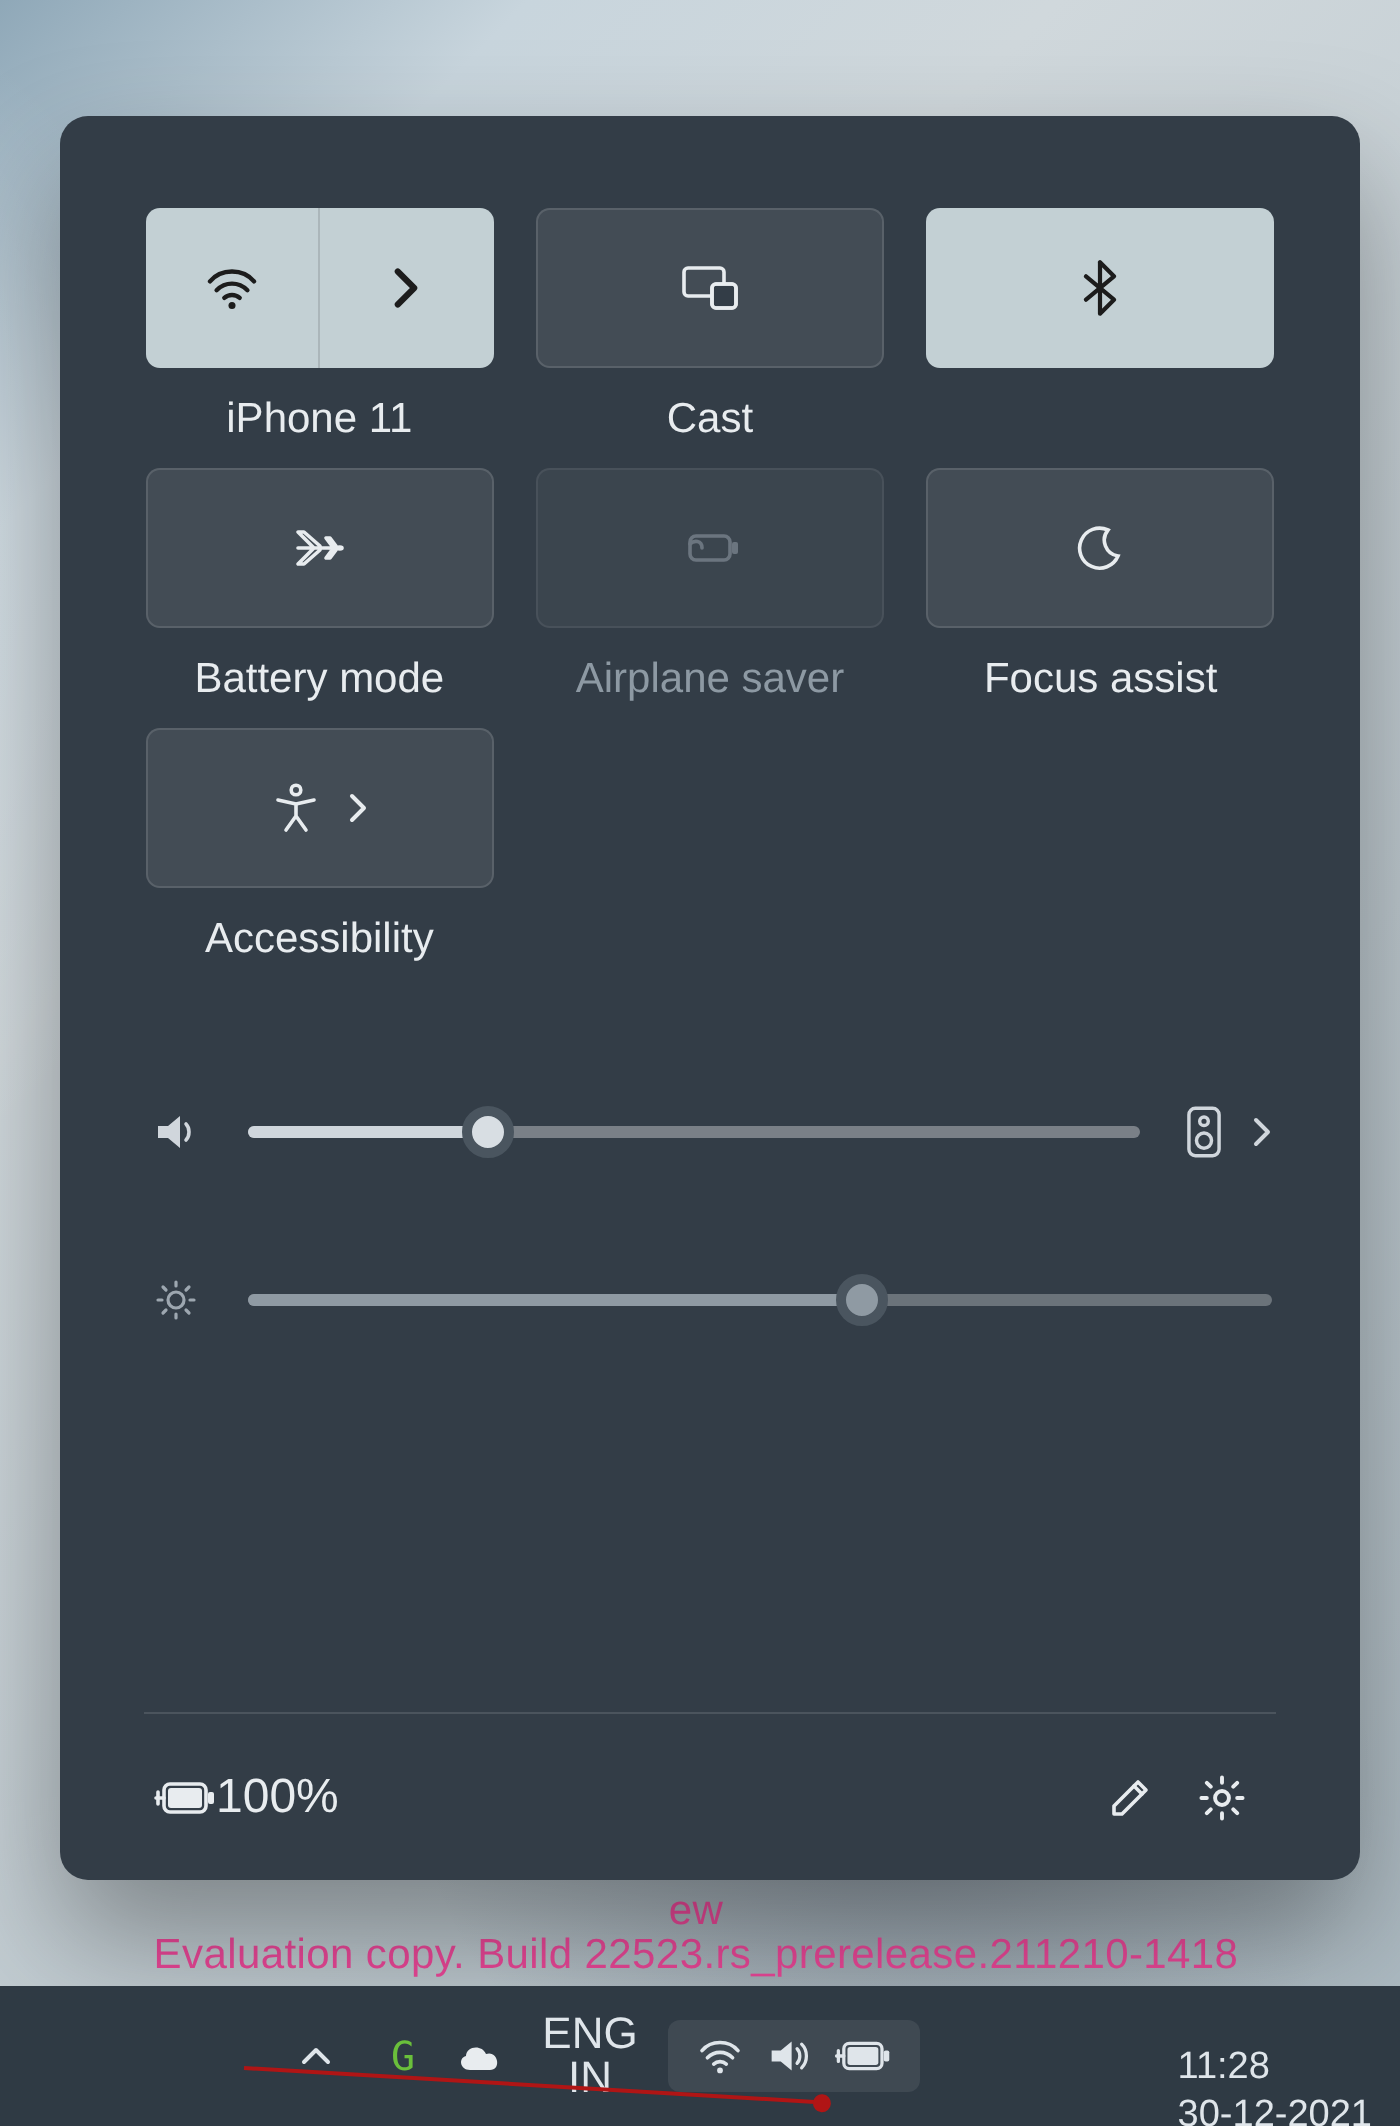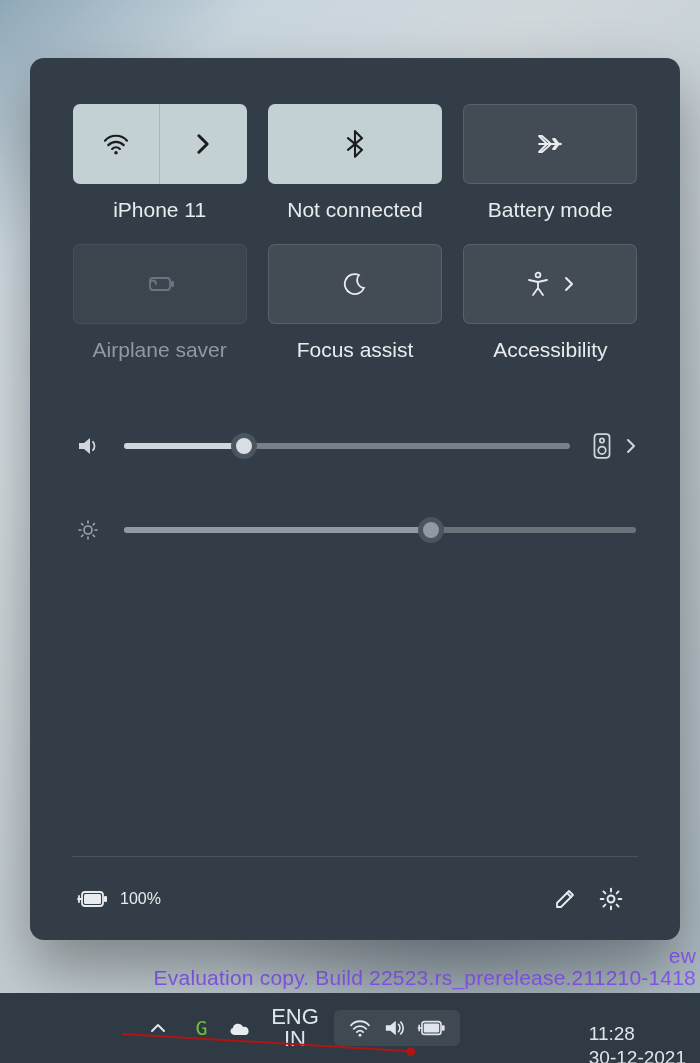--- a/index.html
+++ b/index.html
@@ -26,21 +26,21 @@
     background: #333d47;
     border-radius: 14px;
     box-shadow: 0 28px 60px rgba(0,0,0,.35);
     padding: 46px 42px 0;
     z-index: 5;
     display: flex; flex-direction: column;
   }
   .tiles {
     display: grid;
     grid-template-columns: repeat(3, 1fr);
-    gap: 22px 20px;
+    gap: 12px 20px;
   }
   .tile-wrap { display:flex; flex-direction:column; align-items:center; }
   .tile {
     width: 174px; height: 80px;
     border-radius: 7px;
     background: rgba(255,255,255,.08);
     border: 1px solid rgba(255,255,255,.12);
     display:flex; align-items:center; justify-content:center;
     cursor:pointer;
     color:#e8ecef;
@@ -71,29 +71,29 @@
     transform:translate(-50%,-50%);
   }
   .trail-group { display:flex; align-items:center; gap:14px; color:#d0d6dc; }
 
   
   .panel-bottom {
     margin-top:auto; height:84px;
     border-top:1px solid rgba(255,255,255,.12);
     display:flex; align-items:center; padding:0 4px;
   }
-  .batt { display:flex; align-items:center; gap:12px; font-size:16px; color:#e8ecef; }
+  .batt { display:flex; align-items:center; font-size:24px; color:#e8ecef; }
   .spacer { flex:1; }
   .bottom-icon { width:46px; height:46px; display:flex; align-items:center; justify-content:center; border-radius:6px; cursor:pointer; color:#e8ecef; }
 
   
   .watermark {
     position:absolute; right:0; bottom:74px;
-    color:#8b5cf6; font-size:21px; letter-spacing:.2px;
-    z-index:2; text-align:right; line-height:22px;
+    color:#ec4899; font-size:21px; letter-spacing:.2px;
+    z-index:2; text-align:center; line-height:22px;
     width:700px; padding-right:4px;margin-top:16px;
   }
 
   
   .taskbar {
     position:absolute; left:0; right:0; bottom:0; height:70px;
     background:#2f3a44;
     display:flex; align-items:center;
     color:#dfe5ea; z-index:10;
     padding-left:150px;
@@ -141,30 +141,41 @@
           <span>
             <svg width="14" height="22" viewBox="0 0 10 16" fill="none" stroke="#1c1c1c" stroke-width="2.2" stroke-linecap="round" stroke-linejoin="round">
                 <path d="M2 2 L8 8 L2 14"></path>
               </svg>
           </span>
         </div>
       </div>
       <div class="tile-label">iPhone 11</div>
     </div>
 
+    <div class="tile-wrap">
+      <div class="tile">
+        <span>
+          <svg width="30" height="24" viewBox="0 0 30 24" fill="none" stroke="#e8ecef" stroke-width="1.8">
+            <rect x="2" y="2" width="20" height="14" rx="2"></rect>
+            <rect x="16" y="10" width="12" height="12" rx="2" fill="#333d47"></rect>
+            <rect x="16" y="10" width="12" height="12" rx="2"></rect>
+          </svg>
+        </span>
+      </div>
+      <div class="tile-label">Cast</div>
+    </div>
 
     <div class="tile-wrap">
       <div class="tile active">
         <span>
           <svg width="18" height="28" viewBox="0 0 14 24" fill="none" stroke="#1c1c1c" stroke-width="1.8" stroke-linejoin="round" stroke-linecap="round">
             <path d="M7 1 L7 23 L13 17 L1 7 M7 1 L13 7 L1 17"></path>
           </svg>
         </span>
       </div>
-      <div class="tile-label">Not connected</div>
     </div>
 
     <div class="tile-wrap">
       <div class="tile">
         <span>
           <svg width="28" height="26" viewBox="0 0 28 26" fill="none" stroke="#e8ecef" stroke-width="1.8" stroke-linejoin="round" stroke-linecap="round">
             <path d="M3 13 L18 13 M18 13 C21 13 25 12 25 13 C25 14 21 13 18 13 M11 13 L3 5 L6 5 L14 12 M11 13 L3 21 L6 21 L14 14 M20 12 L17 8 L19 8 L22 12 M20 14 L17 18 L19 18 L22 14"></path>
           </svg>
         </span>
       </div>

